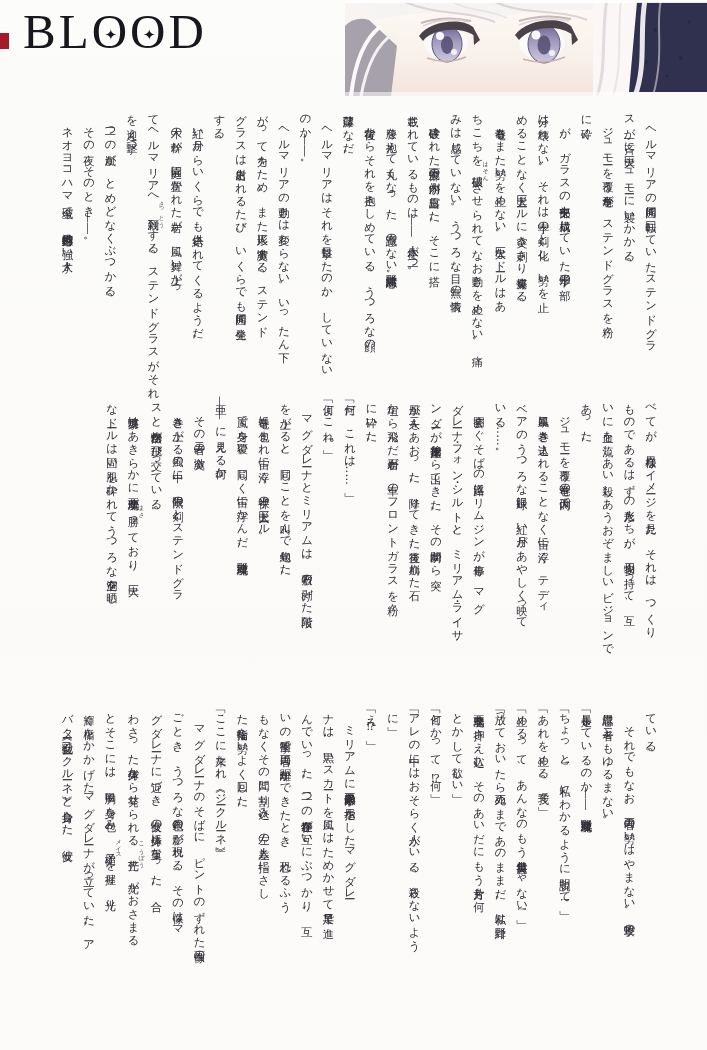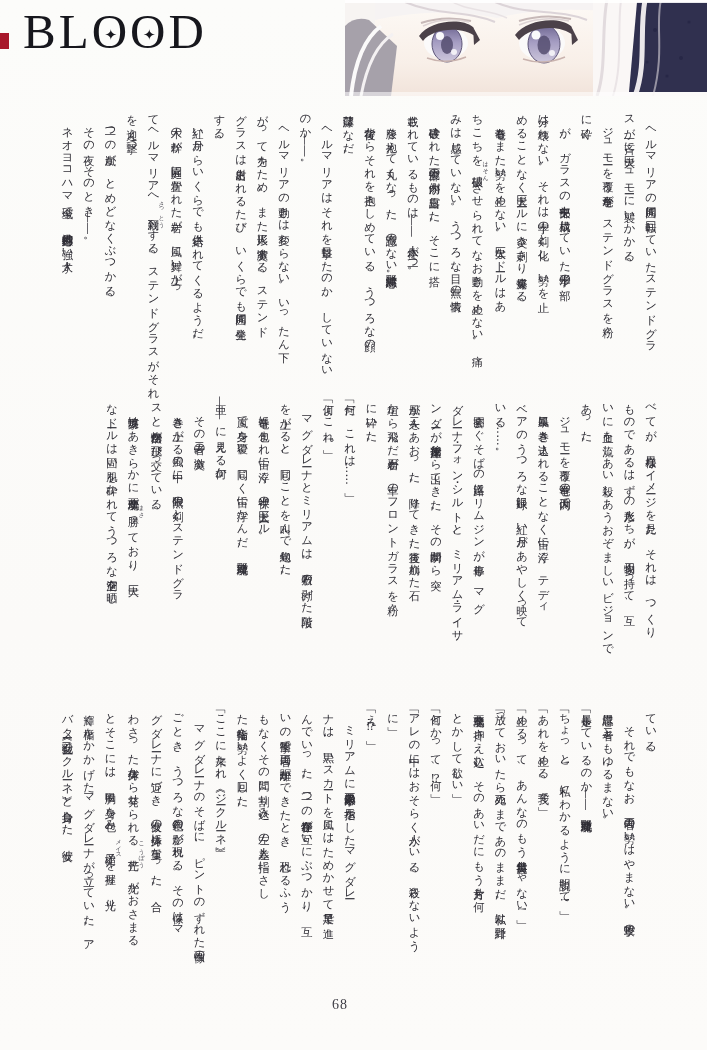--- a/index.html
+++ b/index.html
@@ -212,14 +212,13 @@
       <div class="tcol">「ここに来たれ、《ジークルーネ》」</div>
       <div class="tcol ind">マグダレーナのそばに、ピントのずれた画像の</div>
       <div class="tcol">ごとき、うつろな銀色の影が現れる。その像はマ</div>
       <div class="tcol">グダレーナに近づき、彼女の身体に重なった。合</div>
       <div class="tcol">わさった身体から発せられる<ruby>光芒<rt>こうぼう</rt></ruby>。光がおさまる</div>
       <div class="tcol">とそこには、胸甲に身を包み、<ruby>槌矛<rt>メイス</rt></ruby>を握り、光り</div>
       <div class="tcol">輝く楯をかかげたマグダレーナが立っていた。ア</div>
       <div class="tcol">バター《戦乙女ジークルーネ》と合身した、彼女</div>
     </div>
 
-  <div class="page-number">68</div>
 </div>
 
 </body></html>

